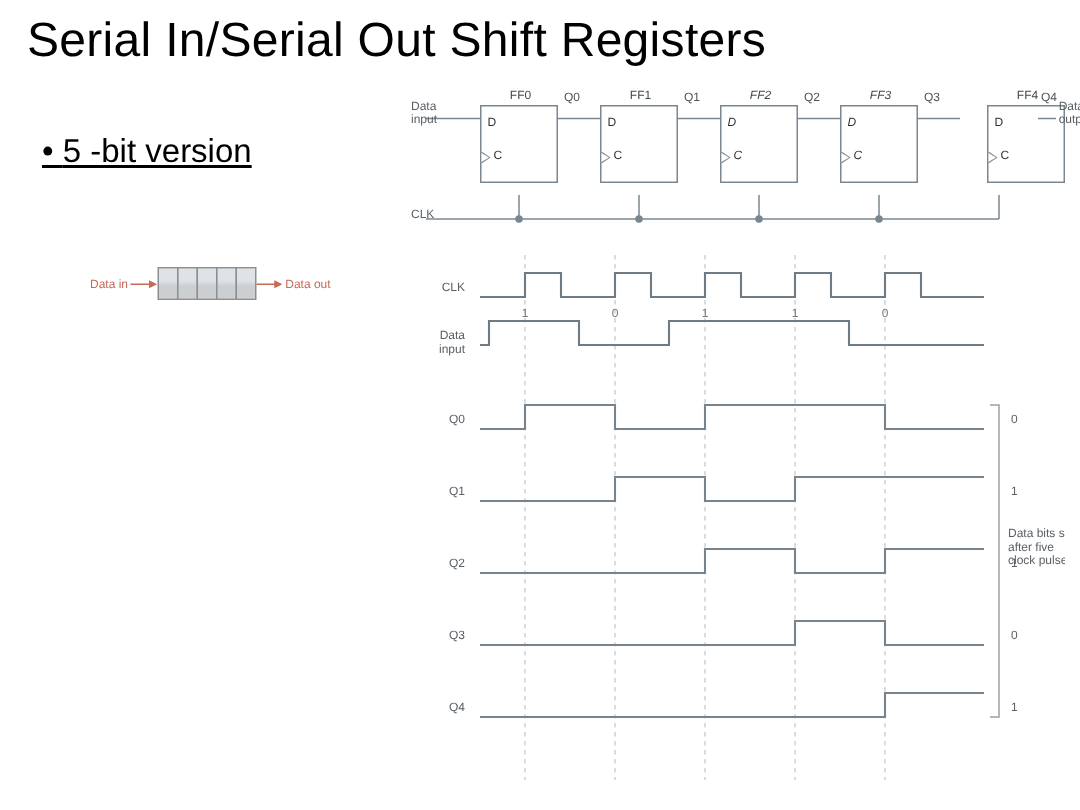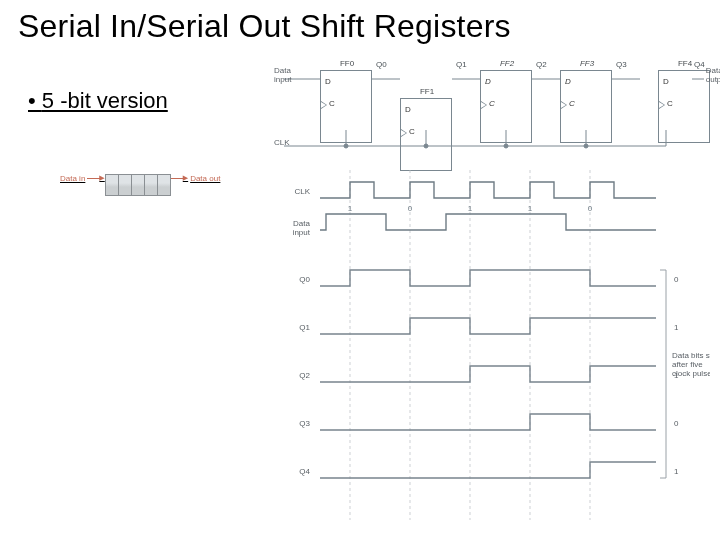--- a/index.html
+++ b/index.html
@@ -32,22 +32,21 @@
   }
 
   
   .concept {
     position: absolute;
     top: 174px;
     left: 58px;
     width: 178px;
     height: 30px;
     display: flex;
-    align-items: flex-start;
-    text-decoration: underline;
+    align-items: center;
   }
   .concept .arrow {
     color: #c46a55;
     font-size: 11px;
     display: inline-flex;
     align-items: center;
   }
   .concept .arrow::before {
     content: "";
     display: inline-block;
@@ -87,21 +86,21 @@
     top: 58px;
     left: 274px;
     width: 436px;
     height: 92px;
     font-size: 8px;
     color: #5a6066;
   }
   .ff {
     position: absolute;
     width: 52px;
-    height: 73px;
+    height: 52px;
     top: 12px;
     border: 1px solid #7a8790;
     background: #ffffff;
     box-sizing: border-box;
   }
   .ff-label {
     position: absolute;
     top: -12px;
     width: 52px;
     text-align: center;
@@ -135,21 +134,21 @@
     border-top: 3px solid transparent;
     border-bottom: 3px solid transparent;
   }
   .qlbl {
     position: absolute;
     top: 2px;
     font-size: 8px;
     color: #4b5358;
   }
   .ff:nth-of-type(1) { left: 46px; }
-  .ff:nth-of-type(2) { left: 126px; margin-top: 28px; }
+  .ff:nth-of-type(2) { left: 126px; }
   .ff:nth-of-type(3) { left: 206px; font-style: italic; }
   .ff:nth-of-type(4) { left: 286px; font-style: italic; }
   .ff:nth-of-type(5) { left: 384px; }
 
   svg.circuit-wires {
     position: absolute;
     top: 0;
     left: 0;
     width: 436px;
     height: 92px;

